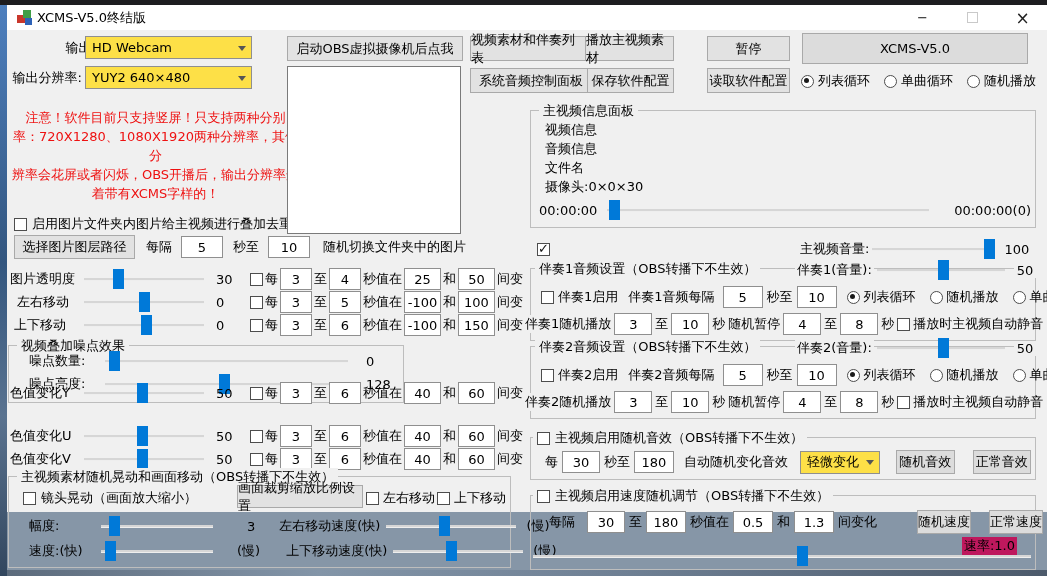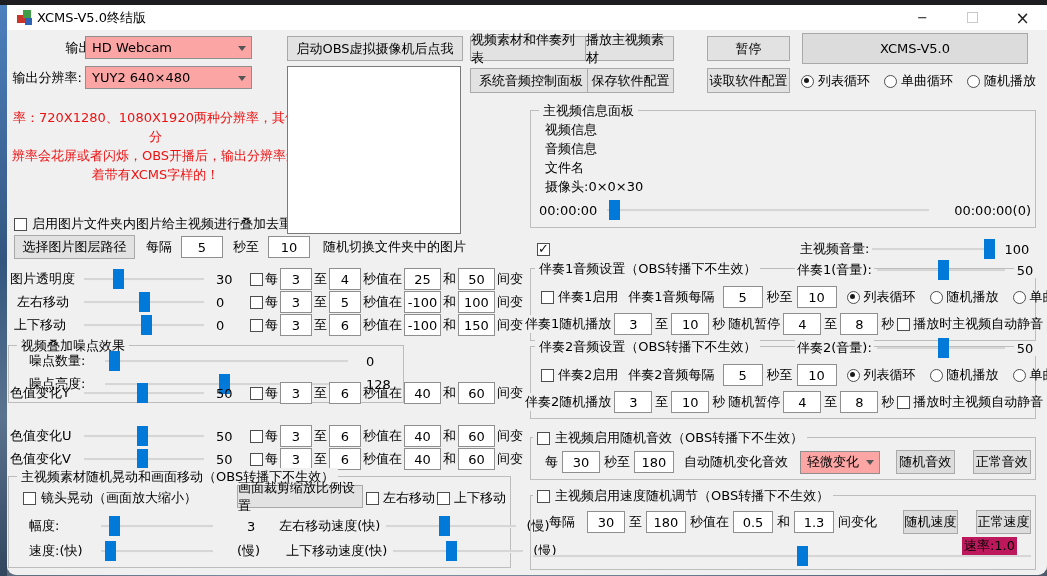--- a/index.html
+++ b/index.html
@@ -8,42 +8,42 @@
     font-family:"DejaVu Sans","Liberation Sans",sans-serif;
     font-size:13px; color:#000; background:#8696a7;
   }
   
   .desk-top   { position:absolute; left:0; top:0; width:1047px; height:5px; background:#1d1d20; }
   .desk-left  { position:absolute; left:0; top:5px; width:7px; height:571px;
                 background:linear-gradient(#4d7fbe,#33567f 45%,#5a7390 72%,#32465e); }
   .desk-bottom{ position:absolute; left:7px; top:570px; width:1040px; height:6px;
                 background:linear-gradient(90deg,#5c6b7c,#8395a8 30%,#6e7f93 60%,#4c5a6b); }
 
-  .win { position:absolute; left:7px; top:5px; width:1040px; height:570px; background:#f0f0f0;border-radius:9px; }
+  .win { position:absolute; left:7px; top:5px; width:1040px; height:507px; background:#f0f0f0; }
 
   
   .titlebar { position:absolute; left:0; top:0; width:100%; height:25px; background:#ffffff; }
   .title-txt { position:absolute; left:30px; top:4px; font-size:13px; }
   .app-icon { position:absolute; left:9px; top:4px; width:17px; height:17px; }
   .win-btn { position:absolute; top:0; width:45px; height:25px; display:flex; align-items:center; justify-content:center; color:#222; font-size:13px; }
   .max-box { width:9px; height:9px; border:1px solid #c9c9c9; }
 
   
   .btn { position:absolute; display:flex; align-items:center; justify-content:center;
          background:#e2e2e2; border:1px solid #a9a9a9; font-size:13px; box-sizing:border-box; }
   .num { box-sizing:border-box; height:22px; border:1px solid #8f8f8f; background:#fff;
          text-align:center; font-size:13px; font-family:inherit; padding:0; flex:none; }
   .cb  { position:relative; width:13px; height:13px; box-sizing:border-box; border:1px solid #4d4d4d; background:#fff; flex:none; }
   .cb.on::after { content:"✓"; position:absolute; left:0px; top:-3px; font-size:13px; font-weight:bold; color:#111; }
   .rd  { position:relative; width:13px; height:13px; box-sizing:border-box; border:1px solid #4d4d4d; border-radius:50%; background:#fff; flex:none; }
   .rd.on::after { content:""; position:absolute; left:2px; top:2px; width:5px; height:5px; border-radius:50%; background:#1a1a1a; }
   .sld { position:relative; display:inline-block; height:20px; flex:none; }
   .sld .tr { position:absolute; left:0; right:0; top:9px; height:2px; background:#d6d6d6; border-bottom:1px solid #eeeeee; }
   .sld .th { position:absolute; top:0; width:11px; height:20px; background:#0079d8; }
-  .combo { position:absolute; box-sizing:border-box; background:#fca5a5; border:1px solid #8f8f8f;
+  .combo { position:absolute; box-sizing:border-box; background:#fde047; border:1px solid #8f8f8f;
            display:flex; align-items:center; padding:0 20px 0 6px; font-size:13px; }
   .chev { position:absolute; right:5px; top:50%; margin-top:-2px; width:0; height:0;
           border-left:4px solid transparent; border-right:4px solid transparent; border-top:5px solid #555; }
   .grp { position:absolute; box-sizing:border-box; border:1px solid #bdbdbd; }
   .grp-t { position:absolute; top:-9px; left:8px; background:#f0f0f0; padding:0 4px; font-size:13px; white-space:nowrap; }
   .frow { position:absolute; display:flex; align-items:center; gap:2px; height:24px; white-space:nowrap; }
   .lbl { white-space:nowrap; }
   .rl { display:inline-block; width:72px; flex:none; }
   .rv { display:inline-block; width:32px; flex:none; padding-left:6px; }
   .listbox { position:absolute; background:#fff; border:1px solid #7a7a7a; box-sizing:border-box; }
@@ -82,20 +82,21 @@
     <span>HD Webcam</span>
     <span class="chev"></span>
   </div>
   <span class="lbl right-lab" style="position:absolute; left:0; top:64px; width:75px;">输出分辨率:</span>
   <div class="combo" style="left:78px; top:61px; width:167px; height:23px;">
     <span>YUY2 640×480</span>
     <span class="chev"></span>
   </div>
 
   <div class="notice" style="color:#ee1111;">
+    <div>注意！软件目前只支持竖屏！只支持两种分别</div>
     <div>率：720X1280、1080X1920两种分辨率，其他分</div>
     <div>辨率会花屏或者闪烁，OBS开播后，输出分辨率选</div>
     <div>着带有XCMS字样的！</div>
   </div>
 
   <div class="frow" style="left:7px; top:207px; gap:5px;">
     <span class="cb"></span>
     <span class="lbl">启用图片文件夹内图片给主视频进行叠加去重</span>
   </div>
   <div class="frow" style="left:7px; top:230px; gap:0;">
@@ -437,21 +438,21 @@
     <div class="frow" style="left:18px; top:14px; gap:4px; width:482px;">
       <span class="lbl">每隔</span>
       <input class="num" style="width: 38px; margin-left: 8px;" readonly="" value="30">
       <span class="lbl">至</span>
       <input class="num" style="width: 40px;" readonly="" value="180">
       <span class="lbl">秒值在</span>
       <input class="num" style="width: 40px;" readonly="" value="0.5">
       <span class="lbl">和</span>
       <input class="num" style="width: 40px;" readonly="" value="1.3">
       <span class="lbl">间变化</span>
-      <span class="btn" style="position:relative; width:74px; height:24px; margin-left:22px; background:#dcdcdc;">随机速度</span>
+      <span class="btn" style="position:relative; width:74px; height:24px; margin-left:36px; background:#dcdcdc;">随机速度</span>
       <span class="btn" style="position:relative; width:74px; height:24px; margin-left:14px; background:#dcdcdc;">正常速度</span>
     </div>
     <span class="lbl" style="position:absolute; right:18px; top:41px; background:#be185d; padding:0 2px; z-index:2;">速率:1.0</span>
     <div class="sld" style="position:absolute; left:2px; right:4px; top:50px;">
       <span class="tr"></span>
         <span class="th" style="left:calc(54% - 5px);"></span>
     </div>
   </div>
 
 </div>

